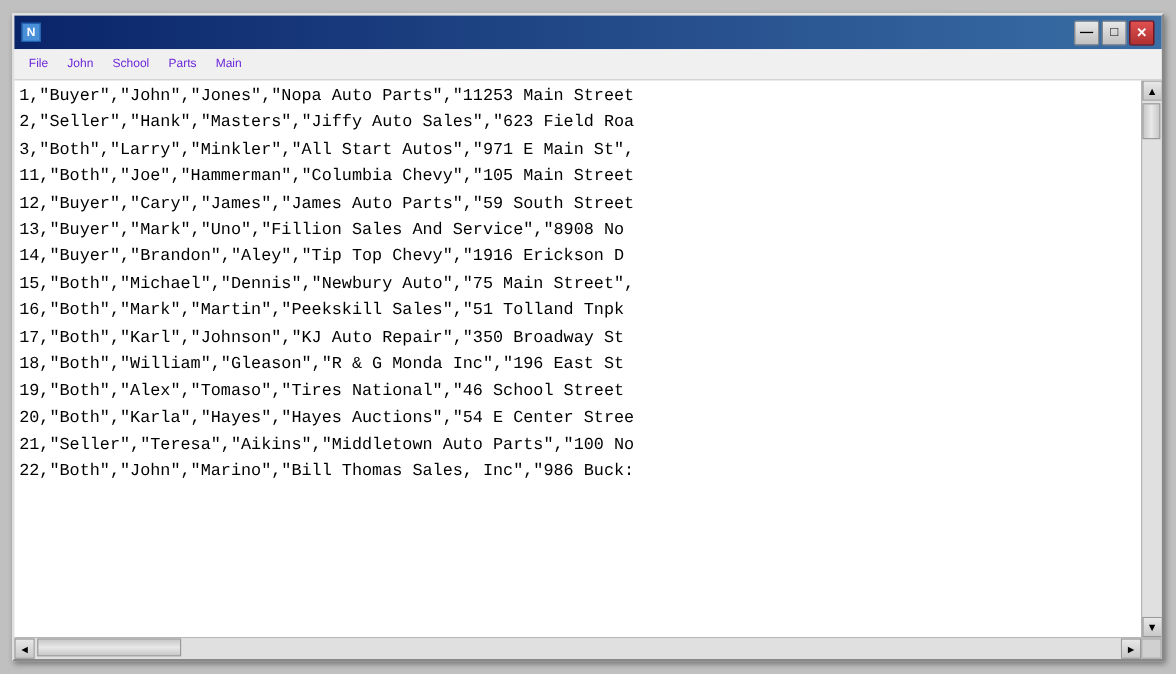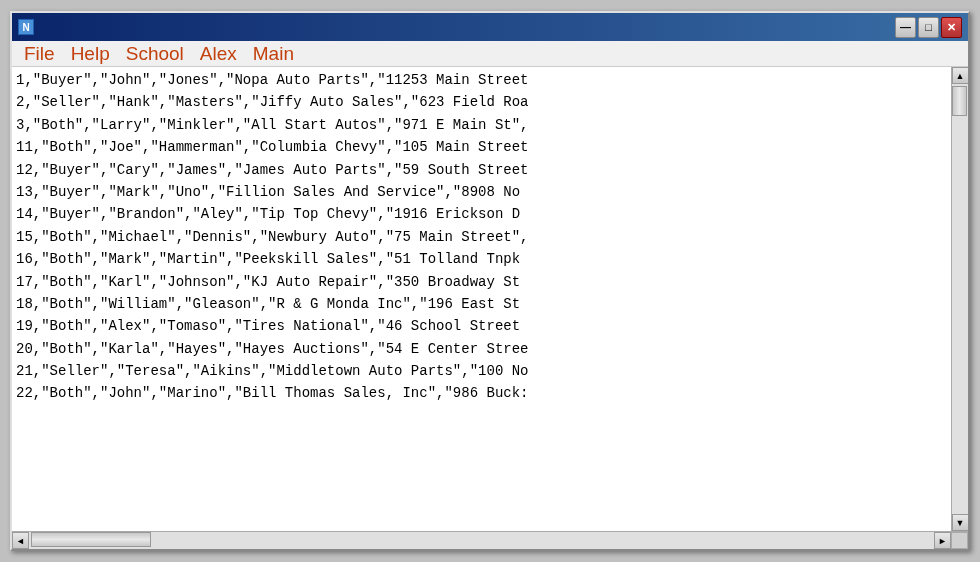--- a/index.html
+++ b/index.html
@@ -108,22 +108,22 @@
       gap: 0px;
       border-bottom: 1px solid #ccc;
       flex-shrink: 0;
       height: 26px;
       align-items: center;
     }
 
     .menu-item {
       padding: 2px 8px;
       cursor: pointer;
-      font-size: 19px;
-      color: #c2410c;
+      font-size: 10px;
+      color: #6d28d9;
     }
 
     .text-content {
       flex: 1;
       overflow: auto;
       font-family: 'Courier New', Courier, monospace;
       font-size: 14px;
       line-height: 1.6;
       padding: 2px 4px;
       white-space: nowrap;
@@ -252,23 +252,23 @@
     </div>
     <div class="title-bar-buttons">
       <div class="title-btn btn-minimize">—</div>
       <div class="title-btn btn-maximize">□</div>
       <div class="title-btn btn-close">✕</div>
     </div>
   </div>
 
   <div class="menu-bar">
     <div class="menu-item">File</div>
-    <div class="menu-item">Help</div>
+    <div class="menu-item">John</div>
     <div class="menu-item">School</div>
-    <div class="menu-item">Alex</div>
+    <div class="menu-item">Parts</div>
     <div class="menu-item">Main</div>
   </div>
 
   <div class="scrollbar-container">
     <div class="text-content">
       <pre id="text-lines">1,"Buyer","John","Jones","Nopa Auto Parts","11253 Main Street
 2,"Seller","Hank","Masters","Jiffy Auto Sales","623 Field Roa
 3,"Both","Larry","Minkler","All Start Autos","971 E Main St",
 11,"Both","Joe","Hammerman","Columbia Chevy","105 Main Street
 12,"Buyer","Cary","James","James Auto Parts","59 South Street

